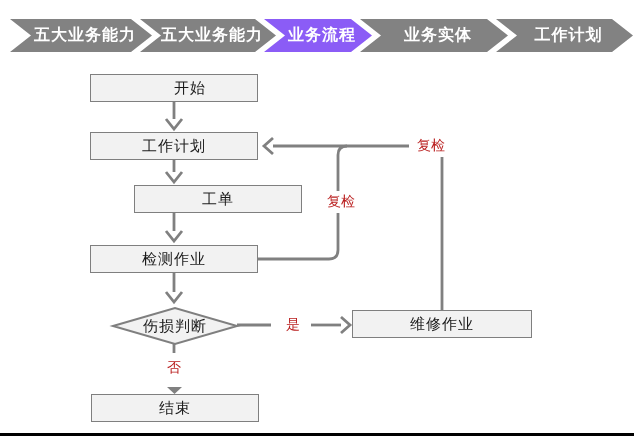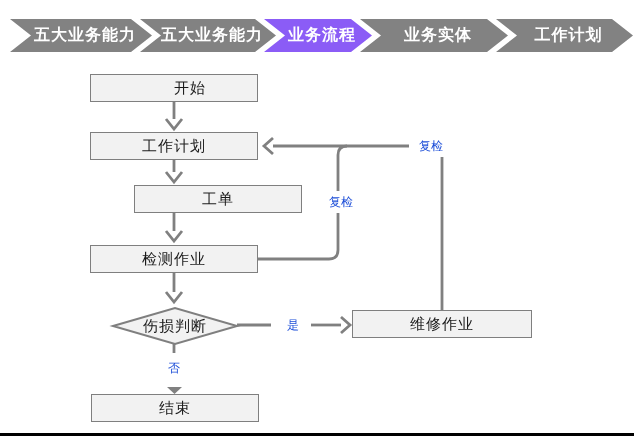--- a/index.html
+++ b/index.html
@@ -40,21 +40,21 @@
   .diamond-label{
     position:absolute;left:113px;top:308px;width:124px;height:36px;
     display:flex;align-items:center;justify-content:center;
     font-size:15px;color:#1a1a1a;letter-spacing:1px;
   }
 
   
   .edge-label{
     position:absolute;background:#ffffff;
     display:flex;align-items:center;justify-content:center;
-    font-size:12px;color:#1d4ed8;
+    font-size:14px;color:#b91c1c;
   }
   .l-recheck-outer{left:409px;top:135px;width:44px;height:22px;}
   .l-recheck-inner{left:319px;top:191px;width:44px;height:22px;}
   .l-yes{left:279px;top:314px;width:28px;height:22px;}
   .l-no {left:160px;top:357px;width:28px;height:22px;}
 
   svg.wires{position:absolute;left:0;top:0;}
 
   .bottom-rule{position:absolute;left:0;top:433px;width:634px;height:3px;background:#000;}
 </style>

